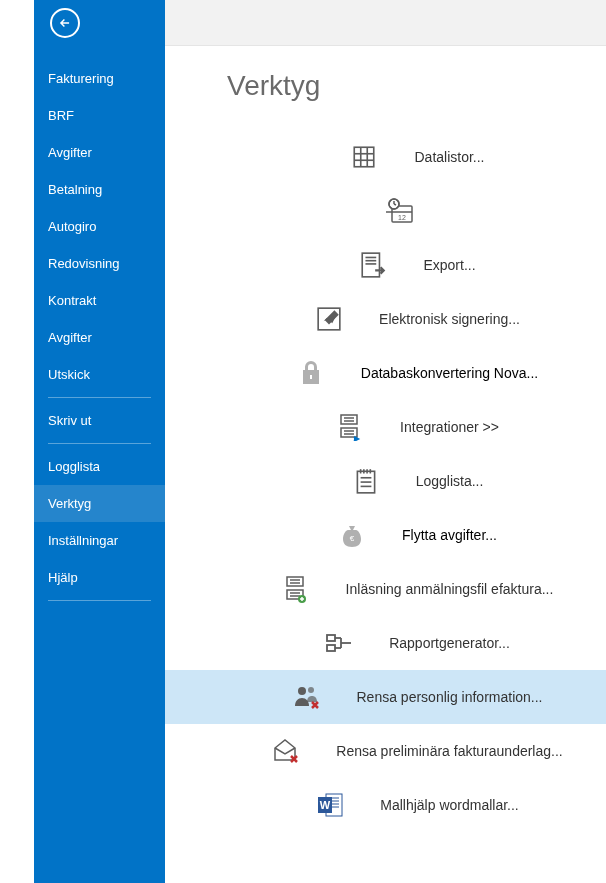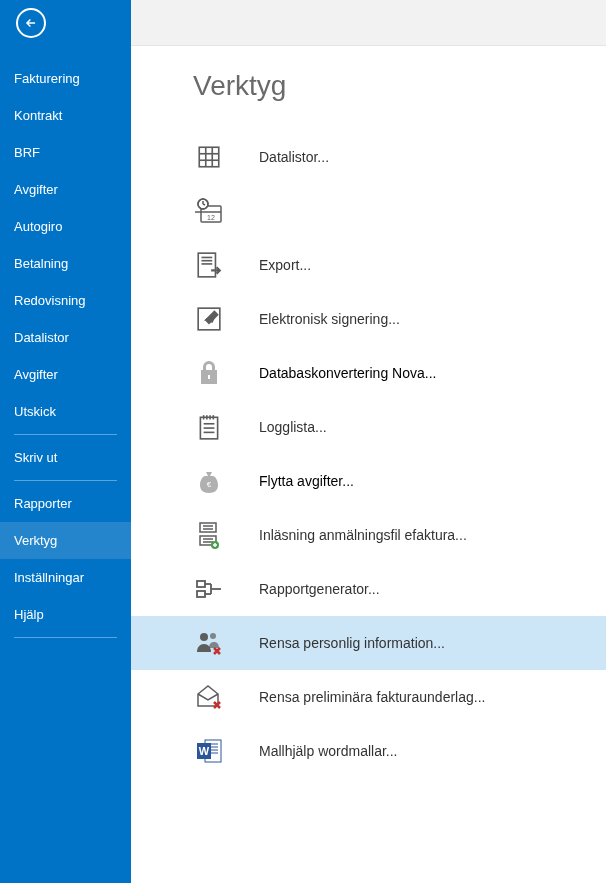--- a/index.html
+++ b/index.html
@@ -12,20 +12,21 @@
       background: #fff;
       overflow: hidden;
     }
     .sidebar {
       width: 131px;
       background: #0173c7;
       color: #fff;
       display: flex;
       flex-direction: column;
       flex-shrink: 0;
+      margin-left: 34px;
     }
     .back-button {
       width: 131px;
       height: 46px;
       display: flex;
       align-items: center;
       padding-left: 16px;
       cursor: pointer;
     }
     .back-circle {
@@ -80,20 +81,21 @@
       display: flex;
       flex-direction: column;
       margin-left: -62px;
     }
     .tool-item {
       display: flex;
       align-items: center;
       height: 54px;
       cursor: pointer;
       padding-left: 62px;
+      justify-content: center;
     }
     .tool-item.highlighted {
       background: #cde6f7;
     }
     .tool-item.disabled {
       cursor: default;
     }
     .tool-item.disabled .tool-label {
       color: #000000;
     }
@@ -121,33 +123,32 @@
 <div class="sidebar">
   <div class="back-button">
     <div class="back-circle">
       <svg width="14" height="14" viewBox="0 0 24 24" fill="none" stroke="#fff" stroke-width="2.5">
           <path d="M19 12H5M11 18l-6-6 6-6"></path>
         </svg>
     </div>
   </div>
   <div class="nav-list">
     <div class="nav-item">Fakturering</div>
-    <div class="nav-item">Kontrakt</div>
     <div class="nav-item">BRF</div>
     <div class="nav-item">Avgifter</div>
+    <div class="nav-item">Betalning</div>
     <div class="nav-item">Autogiro</div>
-    <div class="nav-item">Betalning</div>
     <div class="nav-item">Redovisning</div>
-    <div class="nav-item">Datalistor</div>
+    <div class="nav-item">Kontrakt</div>
     <div class="nav-item">Avgifter</div>
     <div class="nav-item">Utskick</div>
     <div class="nav-divider"></div>
     <div class="nav-item">Skriv ut</div>
     <div class="nav-divider"></div>
-    <div class="nav-item">Rapporter</div>
+    <div class="nav-item">Logglista</div>
     <div class="nav-item selected">Verktyg</div>
     <div class="nav-item">Inställningar</div>
     <div class="nav-item">Hjälp</div>
     <div class="nav-divider"></div>
   </div>
 </div>
 
 <div class="main">
   <div class="header-bar"></div>
   <div class="content">
@@ -209,20 +210,34 @@
       <div class="tool-item disabled">
         <div class="tool-icon">
           <svg width="24" height="26" viewBox="0 0 24 26" fill="currentColor">
               <path d="M6 10V7a6 6 0 0112 0v3h2v14H4V10h2zm3 0h6V7a3 3 0 00-6 0v3z"></path>
               <rect x="11" y="15" width="2" height="4" fill="#fff"></rect>
             </svg>
         </div>
         <span class="tool-label">Databaskonvertering Nova...</span>
       </div>
 
+      <div class="tool-item">
+        <div class="tool-icon">
+          <svg width="24" height="28" viewBox="0 0 22 28" fill="none" stroke="currentColor" stroke-width="1.5">
+              <rect x="2" y="2" width="16" height="9"></rect>
+              <rect x="2" y="15" width="16" height="9"></rect>
+              <line x1="5" y1="5" x2="15" y2="5"></line>
+              <line x1="5" y1="8" x2="15" y2="8"></line>
+              <line x1="5" y1="18" x2="15" y2="18"></line>
+              <line x1="5" y1="21" x2="15" y2="21"></line>
+              <path d="M15 24l4 2-4 2" stroke="#0173c7" stroke-width="2" fill="#0173c7"></path>
+            </svg>
+        </div>
+        <span class="tool-label">Integrationer &gt;&gt;</span>
+      </div>
 
       <div class="tool-item">
         <div class="tool-icon">
           <svg width="24" height="28" viewBox="0 0 22 26" fill="none" stroke="currentColor" stroke-width="1.5">
               <rect x="3" y="4" width="16" height="20"></rect>
               <line x1="6" y1="2" x2="6" y2="6"></line>
               <line x1="9" y1="2" x2="9" y2="6"></line>
               <line x1="12" y1="2" x2="12" y2="6"></line>
               <line x1="15" y1="2" x2="15" y2="6"></line>
               <line x1="6" y1="10" x2="16" y2="10"></line>

